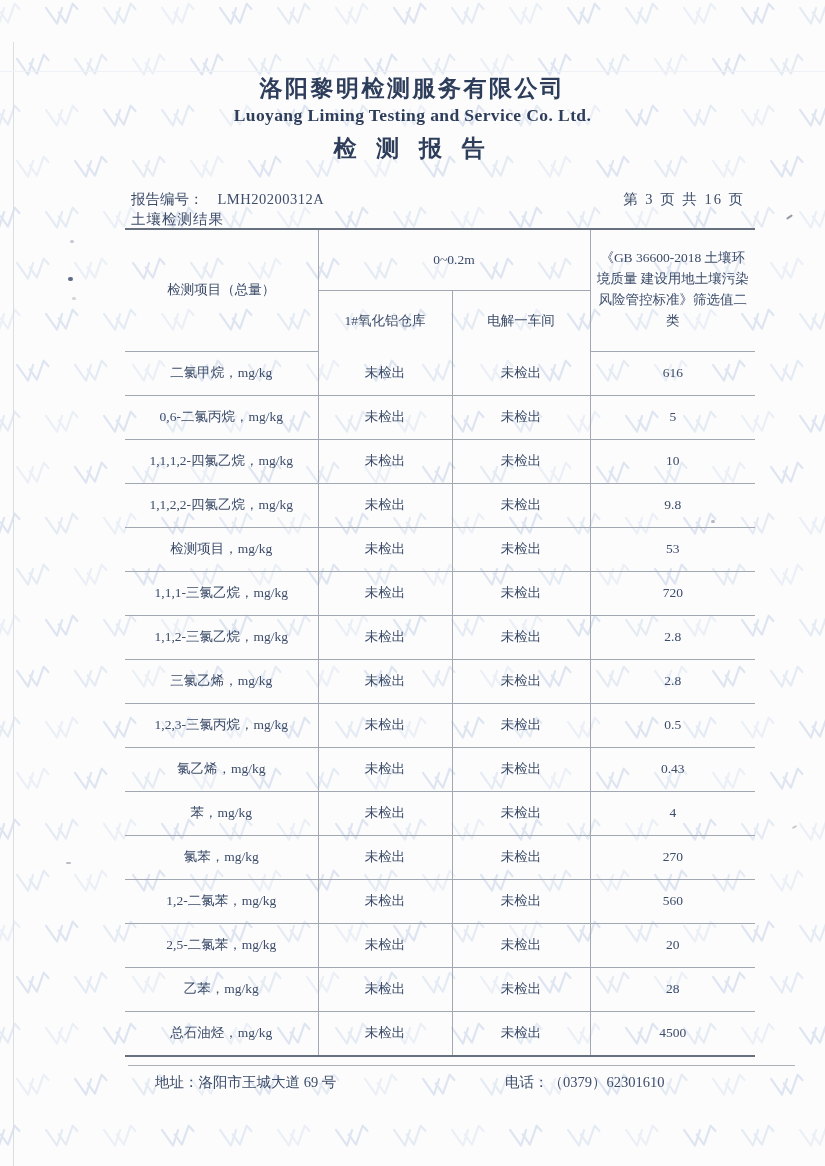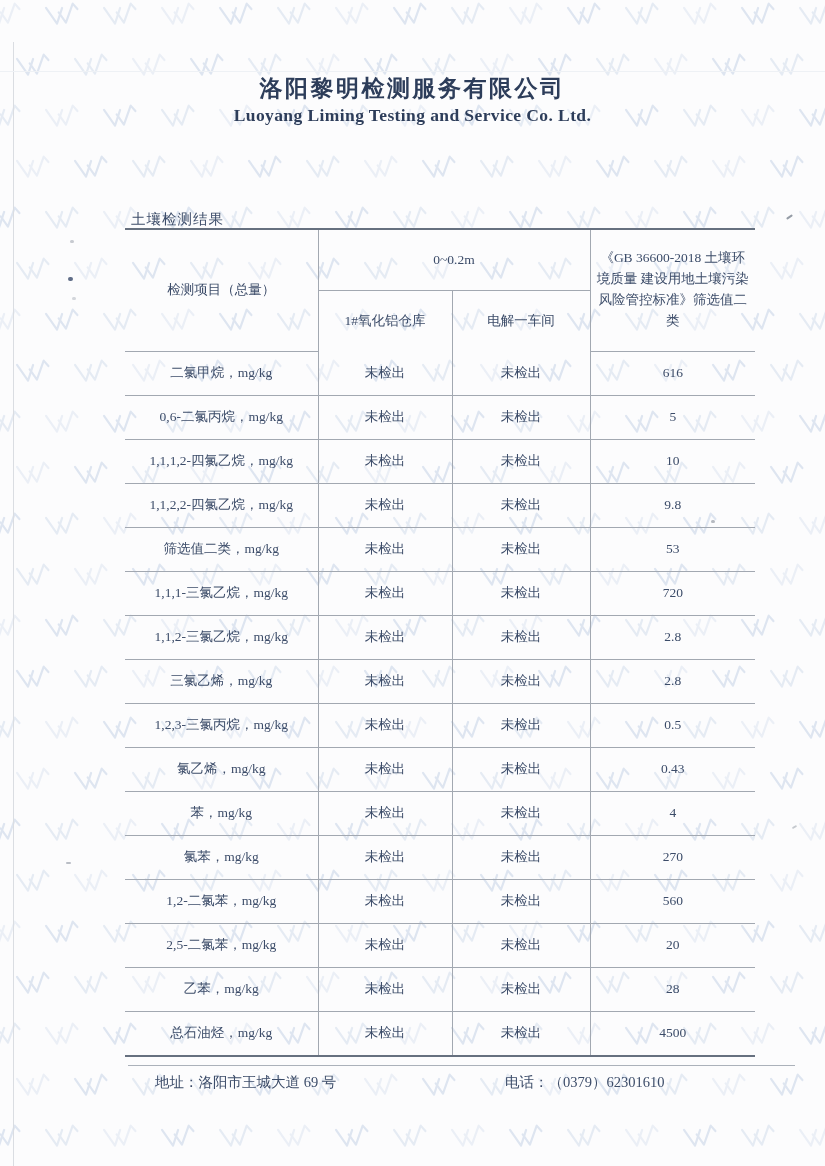--- a/index.html
+++ b/index.html
@@ -2083,21 +2083,28 @@
   <div class="speck" style="left:68px;top:277px;width:5px;height:4px;background:#445372;opacity:.85;"></div>
   <div class="speck" style="left:70px;top:240px;width:4px;height:3px;background:#9aa0ab;opacity:.55;"></div>
   <div class="speck" style="left:72px;top:297px;width:4px;height:3px;background:#aab0ba;opacity:.5;"></div>
   <div class="speck" style="left:66px;top:862px;width:5px;height:2px;background:#8e95a0;opacity:.6;"></div>
   <div class="speck" style="left:786px;top:216px;width:7px;height:2px;background:#6a7380;opacity:.7;transform:rotate(-35deg);"></div>
   <div class="speck" style="left:711px;top:520px;width:4px;height:3px;background:#7c8materials3;background:#7c8390;opacity:.55;"></div>
   <div class="speck" style="left:792px;top:826px;width:5px;height:2px;background:#8e95a0;opacity:.5;transform:rotate(-30deg);"></div>
 
   <div class="hdr company-cn">洛阳黎明检测服务有限公司</div>
   <div class="hdr company-en">Luoyang Liming Testing and Service Co. Ltd.</div>
-
+  <div class="hdr title-cn">检 测 报 告</div>
+
+  <div class="meta-row">
+    <span>
+      <span>报告编号：</span><span class="report-no-value">LMH20200312A</span>
+    </span>
+    <span class="page-indicator">第 3 页 共 16 页</span>
+  </div>
 
   <div class="section-title">土壤检测结果</div>
 
   <table class="report-table">
     <colgroup>
       <col style="width:193px">
         <col style="width:134px">
         <col style="width:138px">
         <col style="width:165px">
     </colgroup>
@@ -2135,21 +2142,21 @@
   </tr>
 
   <tr>
     <td>1,1,2,2-四氯乙烷，mg/kg</td>
     <td class="vline">未检出</td>
     <td class="vline">未检出</td>
     <td class="vline">9.8</td>
   </tr>
 
   <tr>
-    <td>筛选值二类，mg/kg</td>
+    <td>检测项目，mg/kg</td>
     <td class="vline">未检出</td>
     <td class="vline">未检出</td>
     <td class="vline">53</td>
   </tr>
 
   <tr>
     <td>1,1,1-三氯乙烷，mg/kg</td>
     <td class="vline">未检出</td>
     <td class="vline">未检出</td>
     <td class="vline">720</td>

